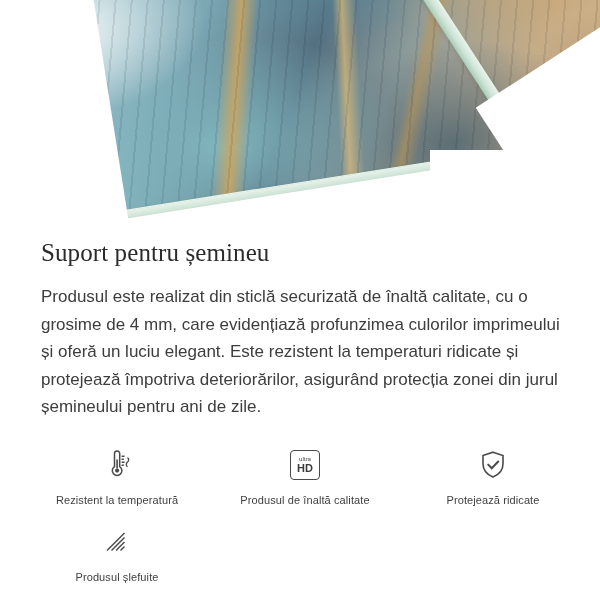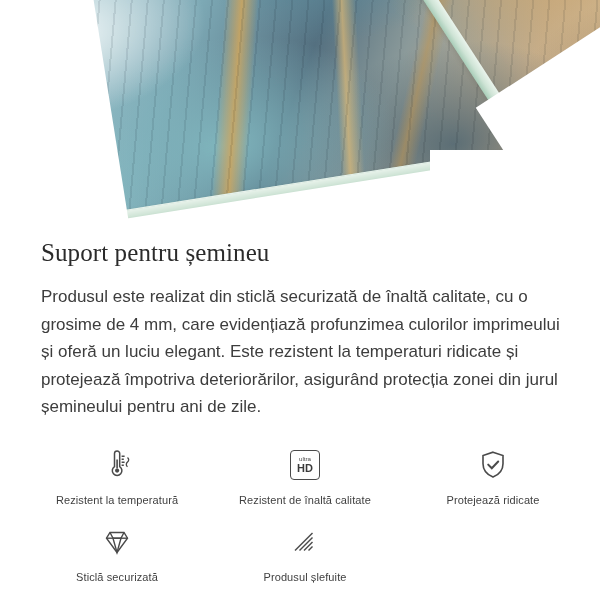--- a/index.html
+++ b/index.html
@@ -235,44 +235,33 @@
         <div class="caption">Rezistent la temperatură</div>
       </div>
 
       <div class="feature">
         <div class="glyph">
           <div class="hd-box">
             <span class="t">ultra</span>
             <span class="b">HD</span>
           </div>
         </div>
-        <div class="caption">Rezistent de înaltă calitate</div>
+        <div class="caption">Produsul de înaltă calitate</div>
       </div>
 
       <div class="feature">
         <div class="glyph">
           <svg width="34" height="34" viewBox="0 0 34 34" fill="none">
             <path d="M17 4.2l10 3.4v8.1c0 6.4-4.3 11-10 13.4-5.7-2.4-10-7-10-13.4V7.6l10-3.4z" fill="#ffffff" stroke="#4a4a4a" stroke-width="1.6"></path>
             <path d="M12.2 16.6l3.6 3.7 6.4-6.8" stroke="#4a4a4a" stroke-width="2" stroke-linecap="round"></path>
           </svg>
         </div>
         <div class="caption">Protejează ridicate</div>
       </div>
 
-      <div class="feature">
-        <div class="glyph">
-          <svg width="34" height="32" viewBox="0 0 34 32" fill="none" stroke="#4a4a4a" stroke-width="1.4">
-            <path d="M6.5 12.2L10 6.5h14l3.5 5.7L17 26.5 6.5 12.2z"></path>
-            <path d="M6.5 12.2h21"></path>
-            <path d="M10 6.5l3 5.7L17 26.5l4-14.3 3-5.7"></path>
-            <path d="M13 12.2h8"></path>
-          </svg>
-        </div>
-        <div class="caption">Sticlă securizată</div>
-      </div>
 
       <div class="feature">
         <div class="glyph">
           <svg width="34" height="32" viewBox="0 0 34 32" fill="none" stroke="#4a4a4a" stroke-width="1.5">
             <path d="M7 24.5L24.5 7"></path>
             <path d="M11.5 24.5L24.5 11.5"></path>
             <path d="M16 24.5L24.5 16"></path>
             <path d="M20.5 24.5l4-4"></path>
           </svg>
         </div>

